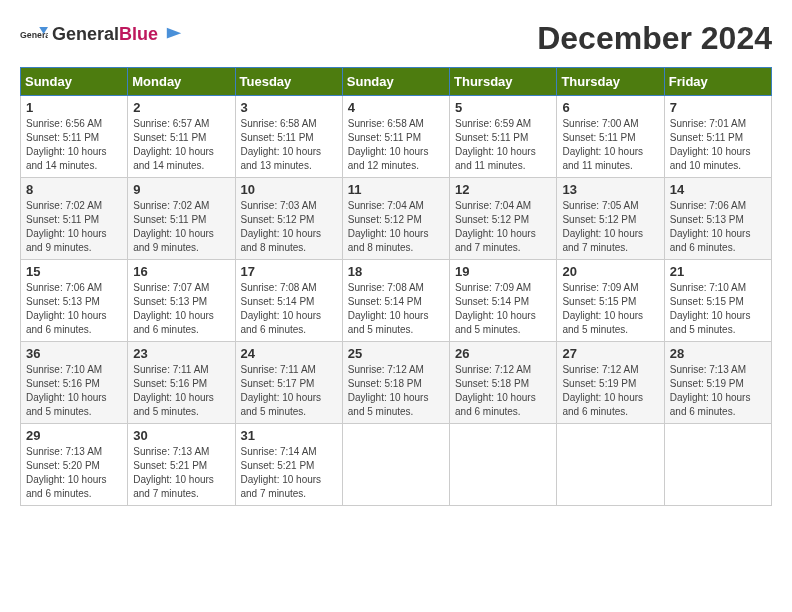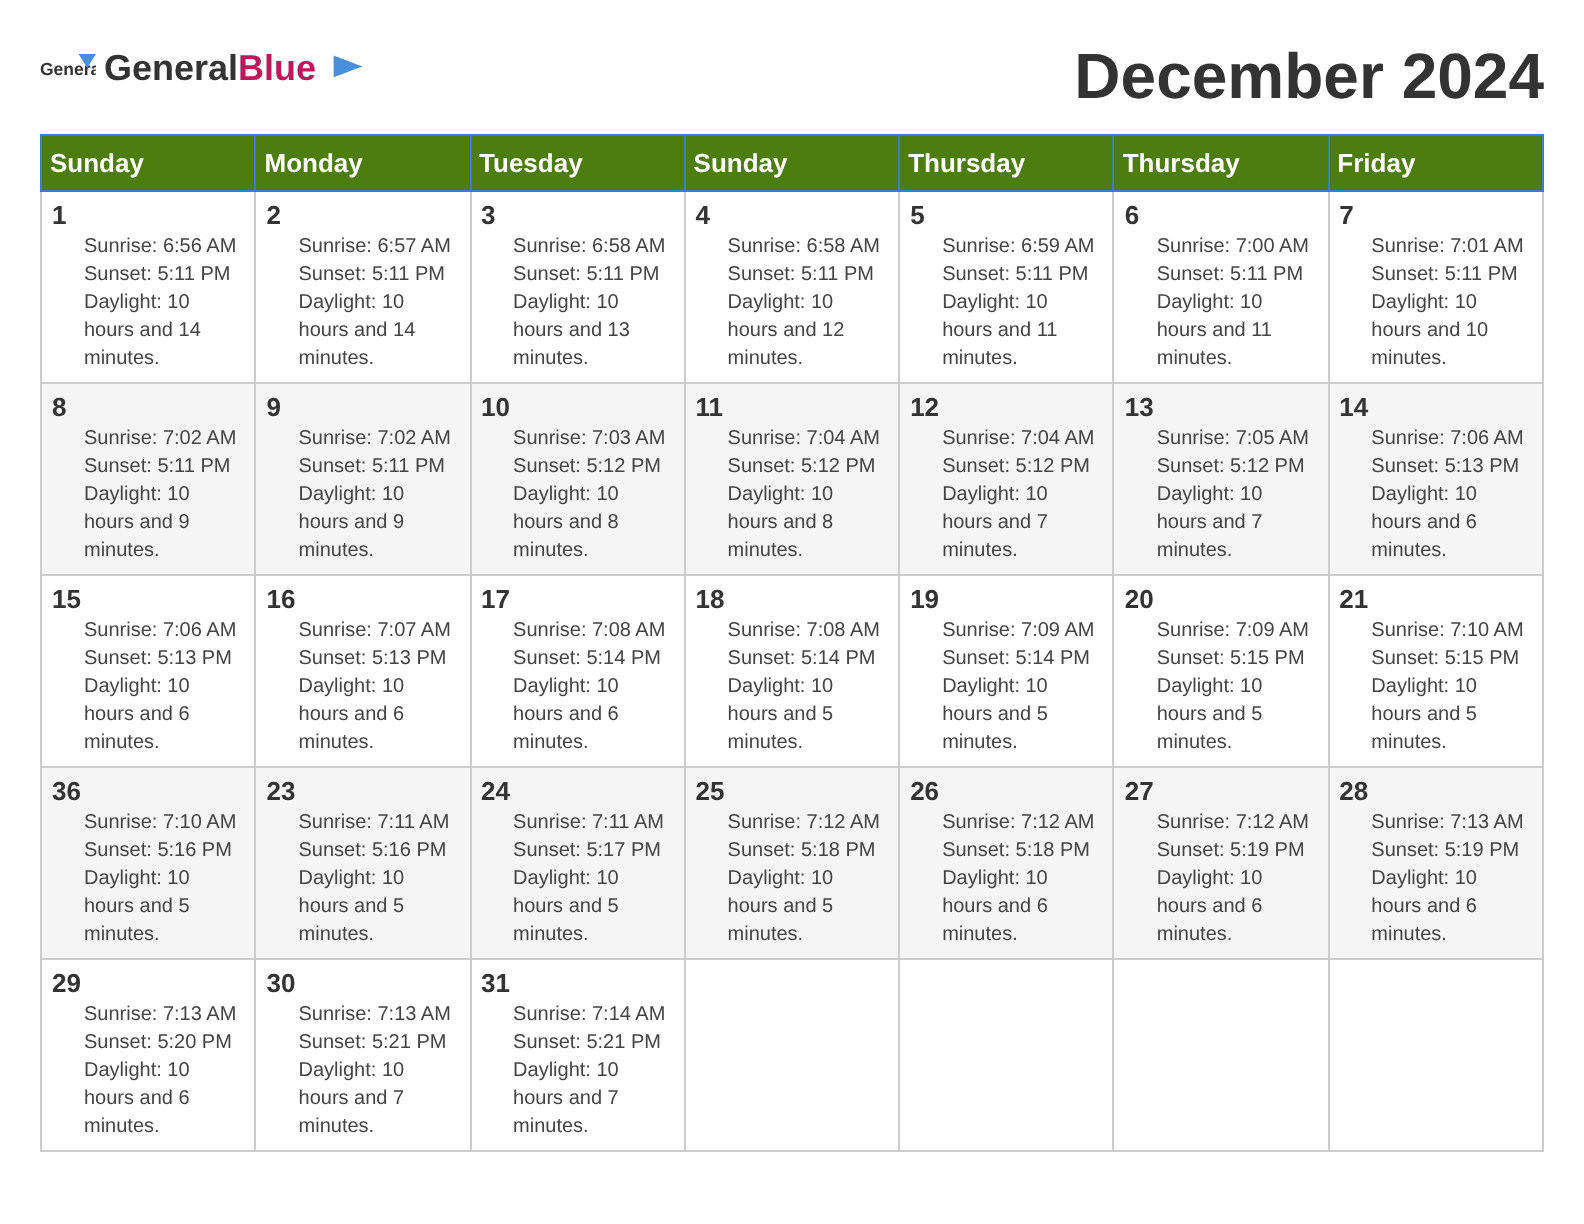--- a/index.html
+++ b/index.html
@@ -66,21 +66,20 @@
       font-size: 13px;
       font-weight: bold;
       color: #333;
       display: block;
       margin-bottom: 2px;
     }
     .day-info {
       font-size: 10px;
       color: #444;
       line-height: 1.4;
-      margin-left: 16px;
     }
     .empty-cell {
       background: #f9f9f9;
     }
   </style>
 </head>
 <body>
 
 <div class="header">
   <div class="logo">

